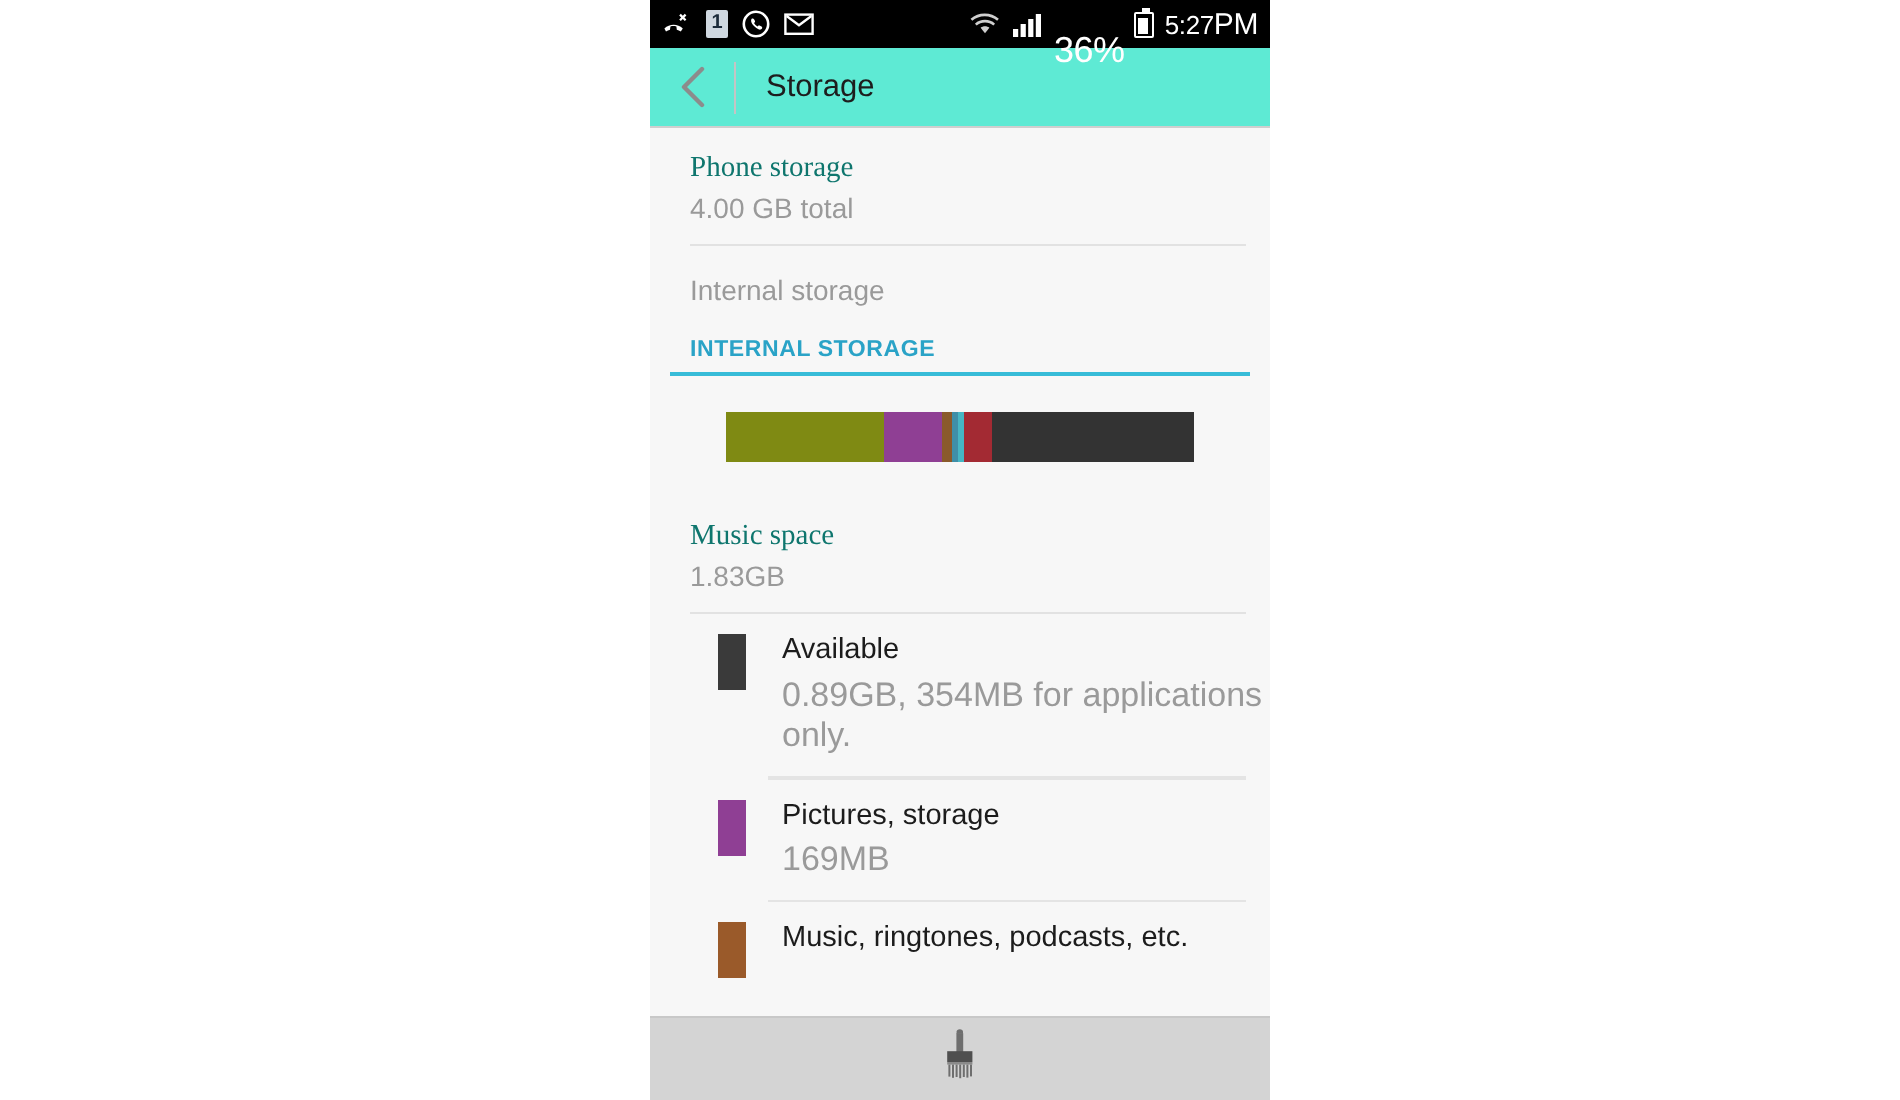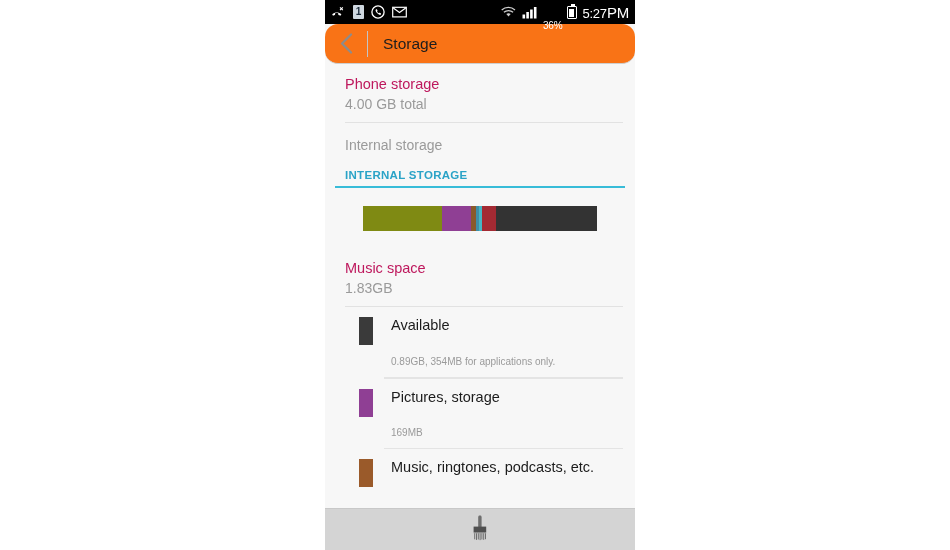--- a/index.html
+++ b/index.html
@@ -27,58 +27,57 @@
   }
   .sb-left { display: flex; align-items: center; gap: 7px; flex: 1; }
   .sb-right { display: flex; align-items: center; gap: 5px; }
   .sb-ico { display: inline-flex; align-items: center; justify-content: center; }
   .sb-badge {
     background: #cfd8e0; border-radius: 1px;
     width: 11px; height: 14px; display: inline-flex;
     align-items: center; justify-content: center;
   }
   .sb-badge span { color: #1b2b3a; font-size: 10px; font-weight: bold; line-height: 1; }
-  .battery-pct { font-size: 10px; letter-spacing: -0.2px; margin-top: 26px; }
+  .battery-pct { font-size: 18px; letter-spacing: -0.2px; margin-top: 26px; }
   .clock { font-size: 13px; letter-spacing: -0.2px; }
   .clock .ampm { font-size: 15px; }
   .batt-ico {
     width: 10px; height: 13px; border: 1.4px solid #fff;
     border-radius: 1px; position: relative; display: inline-block;
   }
   .batt-ico::before {
     content: ""; position: absolute; top: -3px; left: 2.5px;
     width: 4px; height: 2px; background: #fff;
   }
   .batt-ico::after {
     content: ""; position: absolute; left: 0.6px; bottom: 0.6px;
     width: 5.4px; height: 8px; background: #fff;
   }
 
   
   .actionbar {
-    height: 40px; background: #f97316;
+    height: 40px; background: #5eead4;
     display: flex; align-items: center;
     border-bottom: 1px solid #cfcfcf;
-    border-radius: 13px;
   }
   .back-btn {
     width: 42px; height: 40px;
     display: flex; align-items: center; justify-content: center;
     cursor: pointer;
   }
   .ab-divider { width: 1px; height: 26px; background: #c4c4c4; }
   .ab-title { font-size: 15.5px; color: #1d1d1d; padding-left: 15px; }
 
   
   .content { background: #f7f7f7; }
   .row {
     padding: 11px 0 10px 20px;
     background: #f7f7f7;
   }
-  .row-title { font-size: 14.5px; color: #be185d; line-height: 1.25; }
+  .row-title { font-size: 14.5px; color: #0f766e; line-height: 1.25; font-family: Liberation Serif, serif; }
   .row-sub { font-size: 14px; color: #9a9a9a; margin-top: 3px; }
   .hr-full { height: 1px; background: #e2e2e2; margin-left: 20px; margin-right: 12px; }
 
   
   .section-head {
     padding: 6px 0 5px 20px;
     font-size: 11.5px; font-weight: bold; color: #2aa3c7;
     letter-spacing: 0.3px;
   }
   .section-rule { height: 2px; background: #38bcd8; margin: 0 10px 0 10px; }
@@ -89,21 +88,21 @@
   .useg { height: 100%; }
 
   
   .srow {
     display: flex; 
     padding: 10px 0 10px 34px;
   }
   .swatch { width: 14px; height: 28px; flex: none; }
   .srow-txt { padding-left: 18px; }
   .srow-title { font-size: 14.5px; color: #1c1c1c; line-height: 1.2; }
-  .srow-sub { font-size: 10px; color: #9a9a9a; margin-top: 21px; }
+  .srow-sub { font-size: 17px; color: #9a9a9a; margin-top: 3px; }
   .hr-indent { height: 1px; background: #e4e4e4; margin-left: 59px; margin-right: 12px; }
 
   
   .navbar {
     position: absolute; left: 0; bottom: 0;
     width: 310px; height: 42px;
     background: #d4d4d4;
     border-top: 1px solid #c8c8c8;
     display: flex; align-items: center; justify-content: center;
   }

